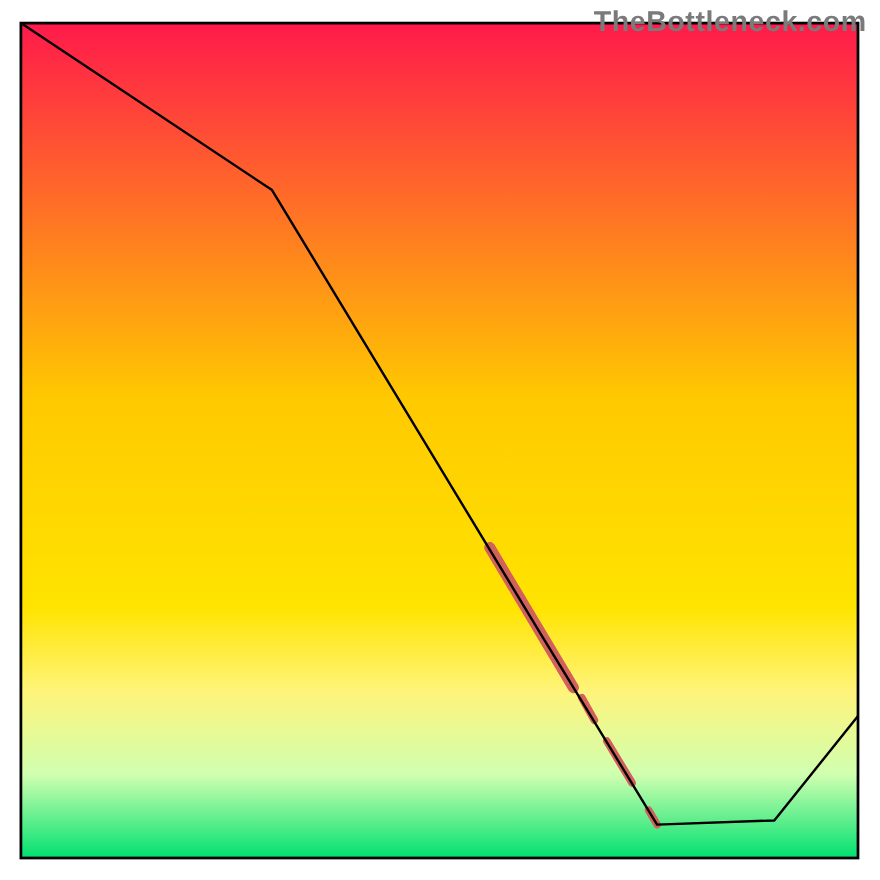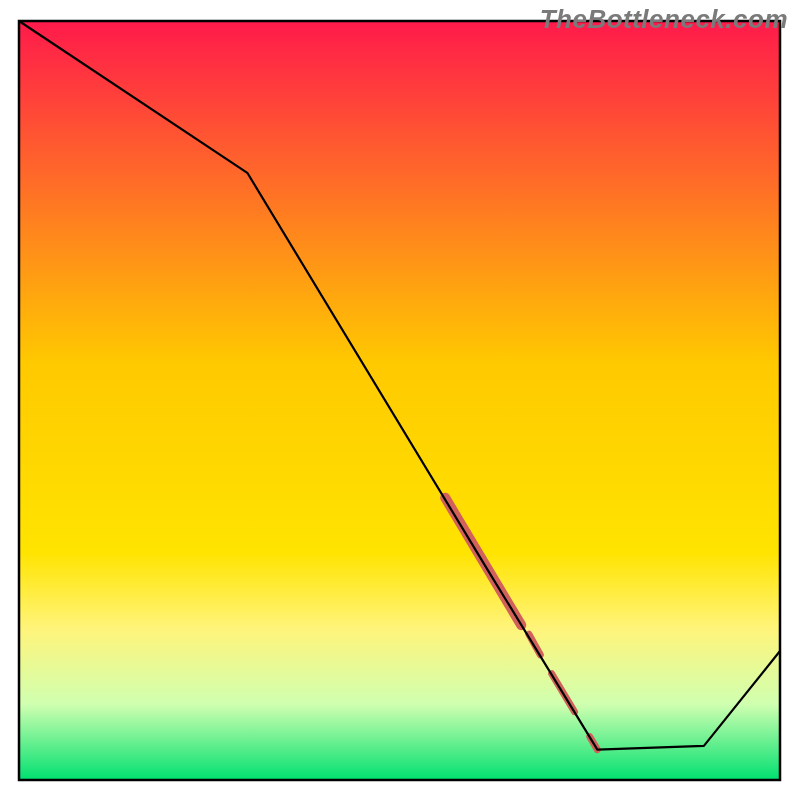--- a/index.html
+++ b/index.html
@@ -8,21 +8,20 @@
     width: 800px;
     height: 800px;
     overflow: hidden;
     background: #ffffff;
     font-family: Arial, Helvetica, sans-serif;
   }
   .chart-container {
     position: relative;
     width: 800px;
     height: 800px;
-    font-style: italic;
   }
   .attribution {
     position: absolute;
     top: 4px;
     right: 12px;
     font-size: 26px;
     font-weight: 600;
     color: #7a7a7a;
     letter-spacing: 0.5px;
   }

